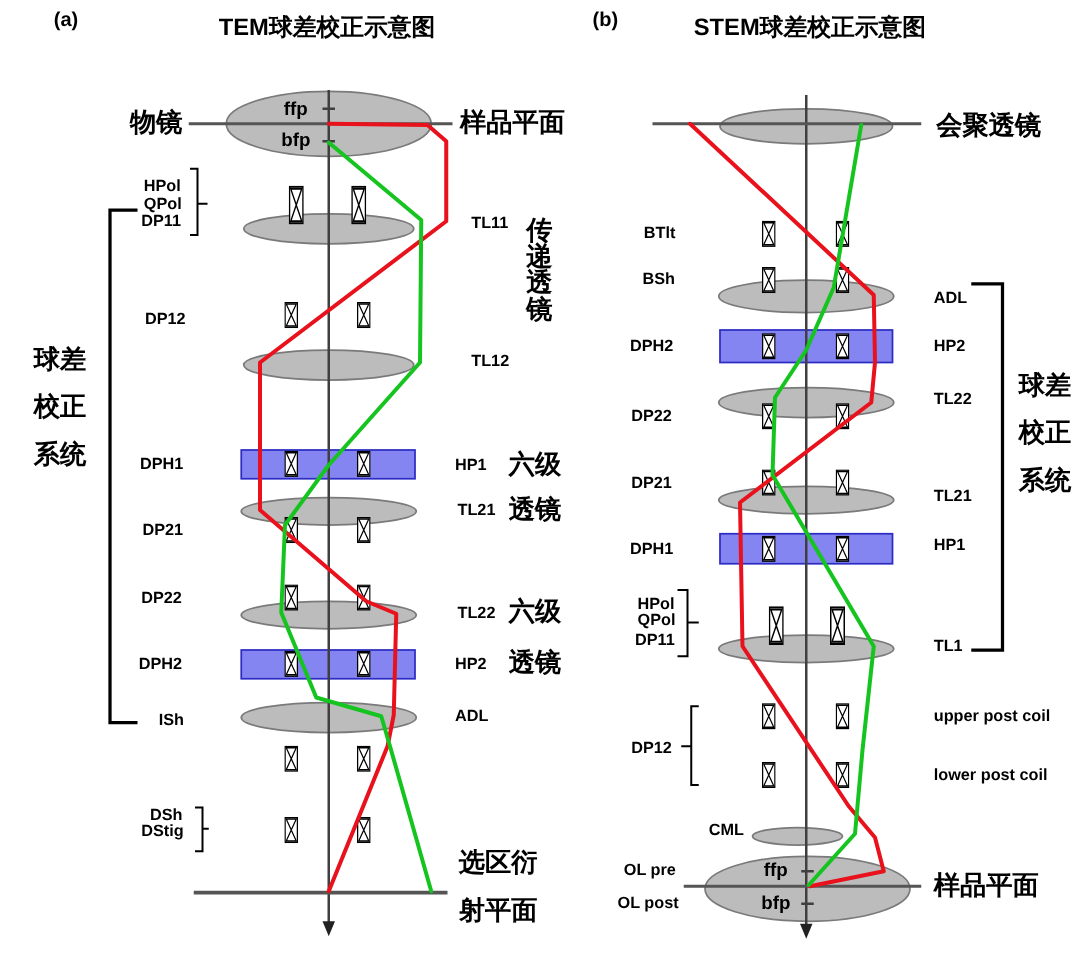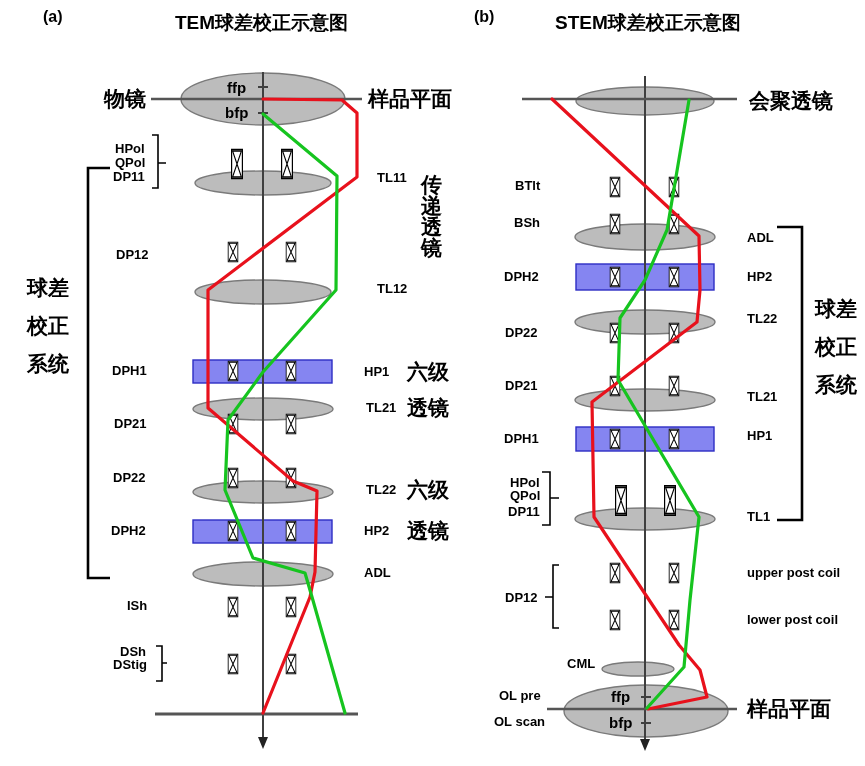--- a/index.html
+++ b/index.html
@@ -141,55 +141,57 @@
   <div class="lbl en13" style="left:115px;top:156px">QPol</div>
   <div class="lbl en13" style="left:113px;top:170px">DP11</div>
   <div class="lbl en13" style="left:116px;top:248px">DP12</div>
   <div class="lbl cns" style="left:27px;top:269px">球差
 校正
 系统</div>
   <div class="lbl en13" style="left:112px;top:364px">DPH1</div>
   <div class="lbl en13" style="left:114px;top:417px">DP21</div>
   <div class="lbl en13" style="left:113px;top:471px">DP22</div>
   <div class="lbl en13" style="left:111px;top:524px">DPH2</div>
-  <div class="lbl en13" style="left:127px;top:599px">ISh</div>
+  <div class="lbl en13" style="left:127px;top:569px">ISh</div>
   <div class="lbl en13" style="left:120px;top:645px">DSh</div>
   <div class="lbl en13" style="left:113px;top:658px">DStig</div>
   <div class="lbl en13" style="left:377px;top:171px">TL11</div>
   <div class="lbl cnv" style="left:421px;top:174px">传
 递
 透
 镜</div>
   <div class="lbl en13" style="left:377px;top:282px">TL12</div>
   <div class="lbl en13" style="left:364px;top:365px">HP1</div>
   <div class="lbl cn" style="left:407px;top:361px">六级</div>
   <div class="lbl en13" style="left:366px;top:401px">TL21</div>
   <div class="lbl cn" style="left:407px;top:397px">透镜</div>
   <div class="lbl en13" style="left:366px;top:483px">TL22</div>
   <div class="lbl cn" style="left:407px;top:479px">六级</div>
   <div class="lbl en13" style="left:364px;top:524px">HP2</div>
   <div class="lbl cn" style="left:407px;top:520px">透镜</div>
   <div class="lbl en13" style="left:364px;top:566px">ADL</div>
+  <div class="lbl cnd" style="left:367px;top:672px">选区衍
+射平面</div>
 
   <div class="lbl tag" style="left:474px;top:8px">(b)</div>
   <div class="lbl title" style="left:555px;top:12px">STEM球差校正示意图</div>
   <div class="lbl cn" style="left:749px;top:90px">会聚透镜</div>
   <div class="lbl en13" style="left:515px;top:179px">BTlt</div>
   <div class="lbl en13" style="left:514px;top:216px">BSh</div>
   <div class="lbl en13" style="left:504px;top:270px">DPH2</div>
   <div class="lbl en13" style="left:505px;top:326px">DP22</div>
   <div class="lbl en13" style="left:505px;top:379px">DP21</div>
   <div class="lbl en13" style="left:504px;top:432px">DPH1</div>
   <div class="lbl en13" style="left:510px;top:476px">HPol</div>
   <div class="lbl en13" style="left:510px;top:489px">QPol</div>
   <div class="lbl en13" style="left:508px;top:505px">DP11</div>
   <div class="lbl en13" style="left:505px;top:591px">DP12</div>
   <div class="lbl en13" style="left:567px;top:657px">CML</div>
   <div class="lbl en13" style="left:499px;top:689px">OL pre</div>
-  <div class="lbl en13" style="left:494px;top:715px">OL scan</div>
+  <div class="lbl en13" style="left:494px;top:715px">OL post</div>
   <div class="lbl en11" style="left:611px;top:691px">ffp</div>
   <div class="lbl en11" style="left:609px;top:717px">bfp</div>
   <div class="lbl en13" style="left:747px;top:231px">ADL</div>
   <div class="lbl en13" style="left:747px;top:270px">HP2</div>
   <div class="lbl en13" style="left:747px;top:312px">TL22</div>
   <div class="lbl en13" style="left:747px;top:390px">TL21</div>
   <div class="lbl en13" style="left:747px;top:429px">HP1</div>
   <div class="lbl en13" style="left:747px;top:510px">TL1</div>
   <div class="lbl en13" style="left:747px;top:566px">upper post coil</div>
   <div class="lbl en13" style="left:747px;top:613px">lower post coil</div>

